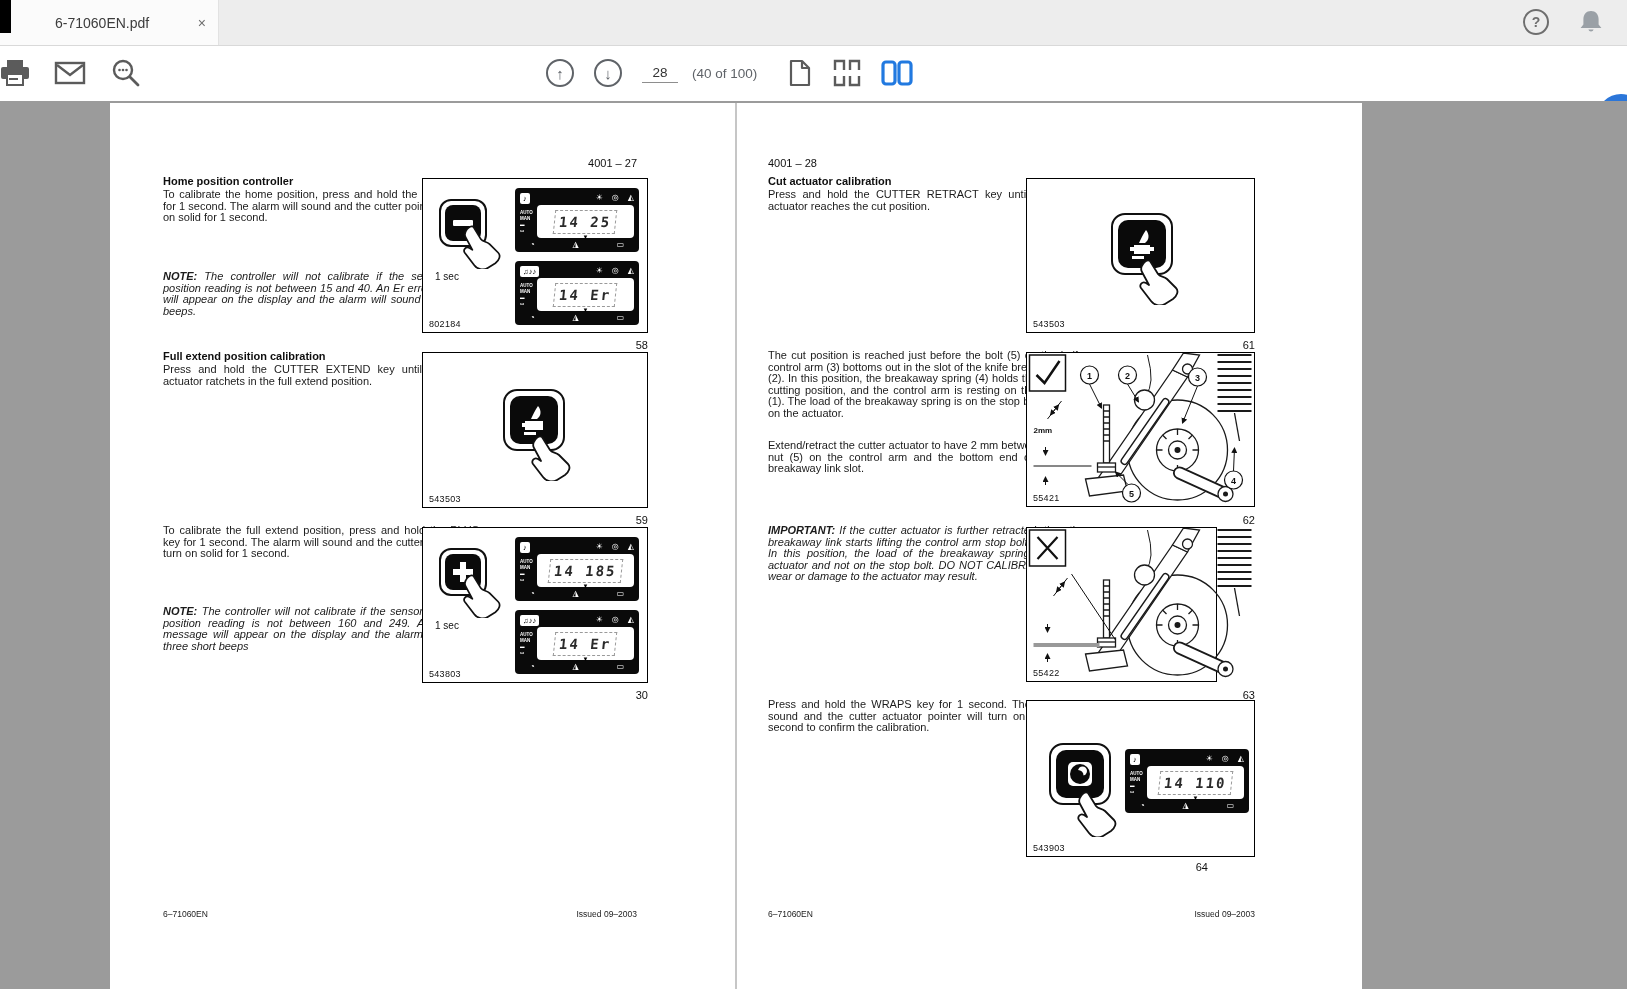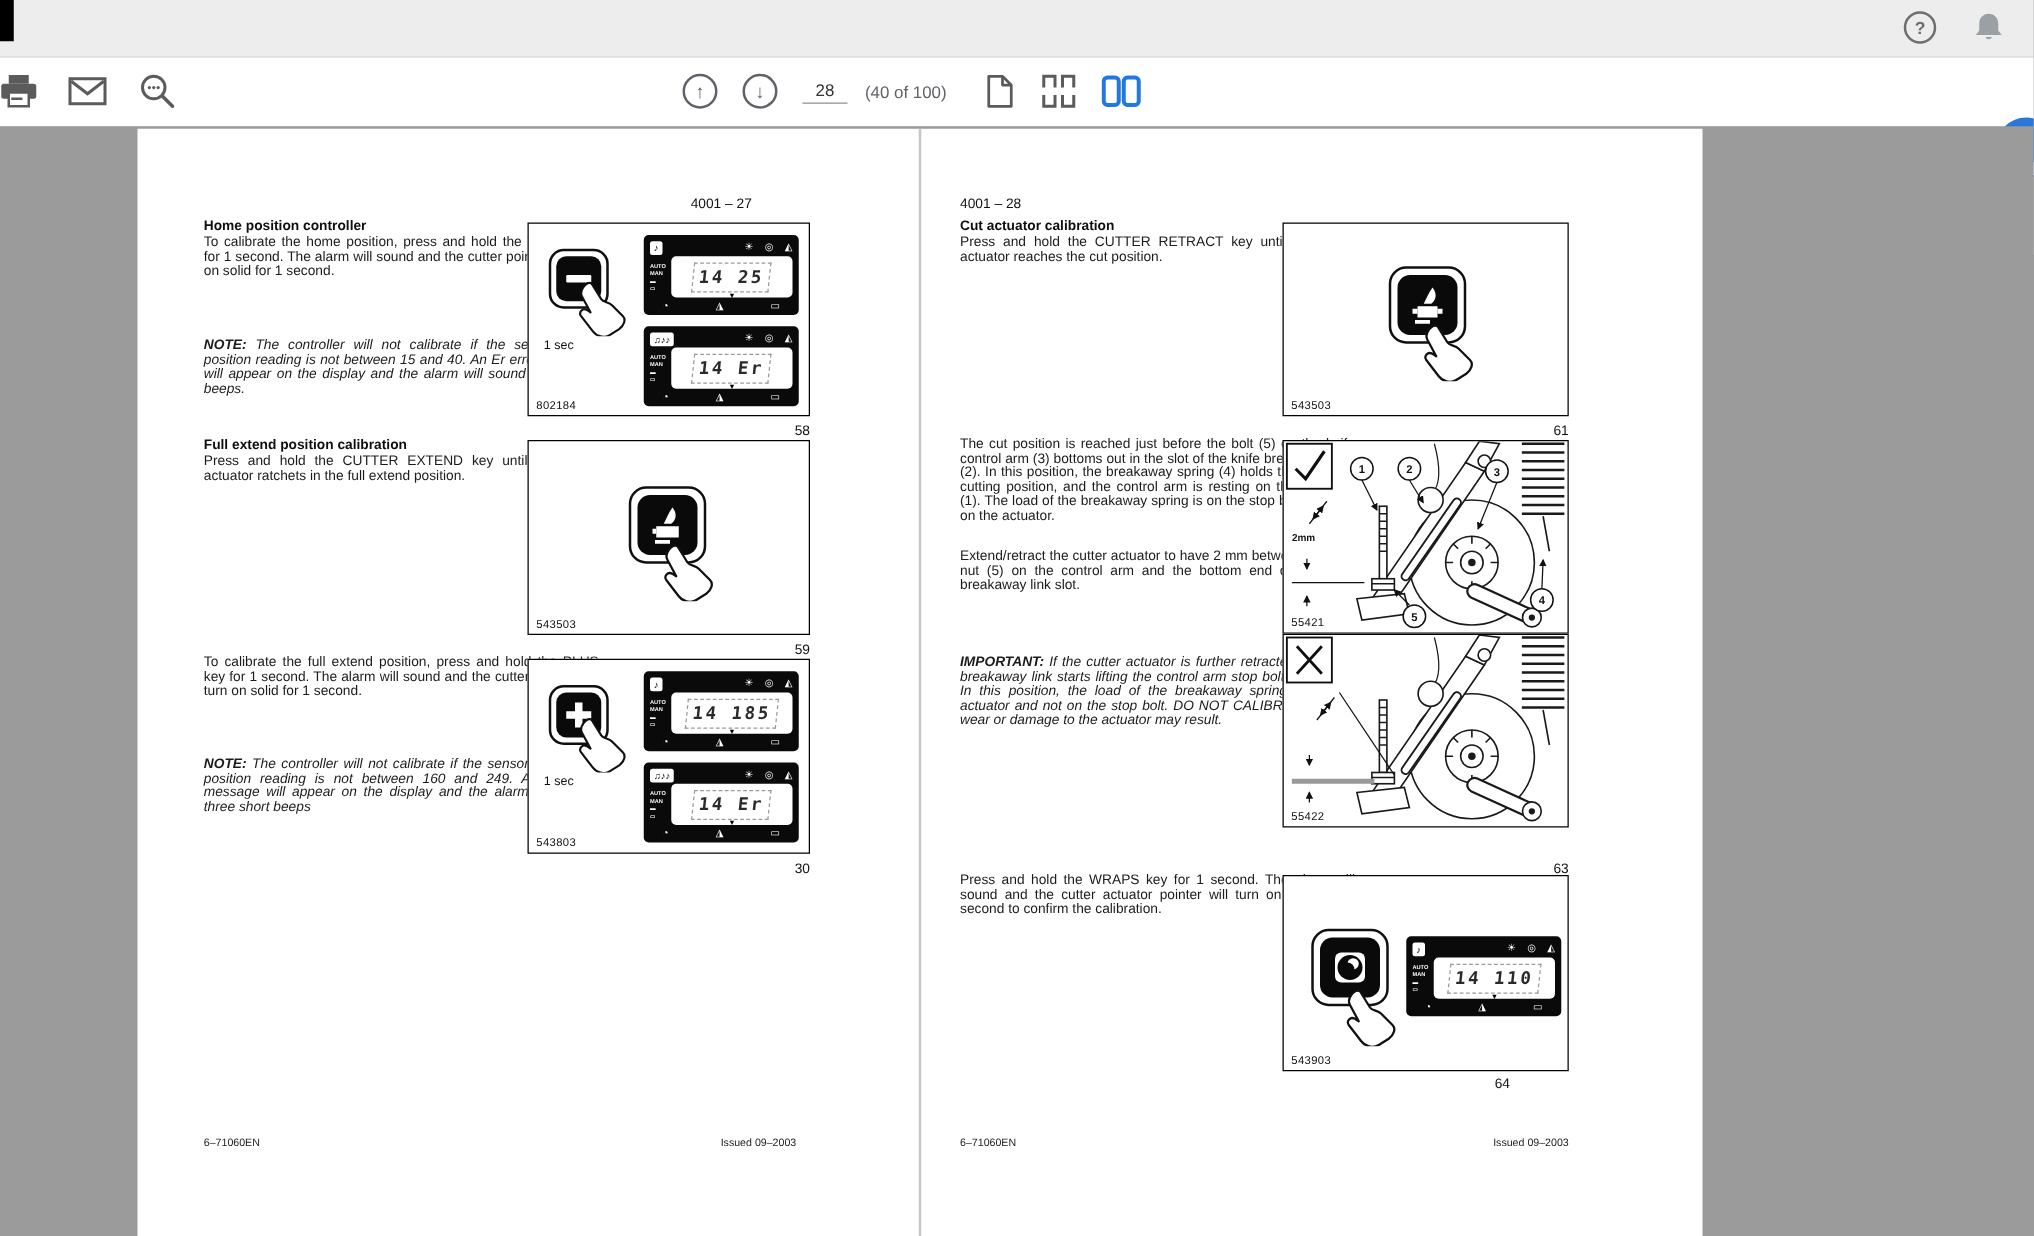--- a/index.html
+++ b/index.html
@@ -67,20 +67,24 @@
   .sm .keyf{width:36px;height:36px;border-radius:8px}
   .lg .keyf{width:48px;height:48px;border-radius:10px}
   .minusbar{width:20px;height:6px;background:#fff;border-radius:1px}
   .hand{position:absolute}
   .press{position:absolute;font-size:10px;color:#111}
 </style>
 </head>
 <body>
 
 <header class="tabbar">
+  <div class="tab">
+    <span class="tab-title">6-71060EN.pdf</span>
+    <span class="tab-close">×</span>
+  </div>
   <div class="corner"></div>
   <div class="help-circle">
     <span>?</span>
   </div>
   <span class="bell">
     <svg width="28" height="28" viewBox="0 0 28 28">
       <path d="M14 3c-4.6 0-7.6 3.4-7.6 8.2v5.2L3.6 20h20.8l-2.8-3.6v-5.2C21.6 6.4 18.6 3 14 3z" fill="#9aa0a6"></path>
       <path d="M11.4 21.5a2.7 2.7 0 0 0 5.2 0z" fill="#9aa0a6"></path>
     </svg>
   </span>
@@ -148,21 +152,21 @@
     <svg width="48" height="48" viewBox="0 0 48 48">
       <circle cx="18" cy="17" r="8" fill="#fff"></circle>
       <path d="M3 46c0-10 7-16 15-16s15 6 15 16z" fill="#fff"></path>
     </svg>
   </div>
 </div>
 
 <div class="viewport">
   <div class="spread">
 
-    <span class="pageref" style="left:407px;top:54px;width:120px;text-align:center">4001 – 27</span>
+    <span class="pageref" style="left:407px;top:54px;width:120px;text-align:right">4001 – 27</span>
 
     <div class="h" style="left:53px;top:72px">Home position controller</div>
     <div class="p" style="left:53px;top:86px">To calibrate the home position, press and hold the MINUS key for 1 second. The alarm will sound and the cutter pointer will turn on solid for 1 second.</div>
     <div class="p note" style="left:53px;top:168px"><b>NOTE:</b><span> The controller will not calibrate if the sensor home position reading is not between 15 and 40. An Er error message will appear on the display and the alarm will sound three short beeps.</span></div>
 
     <div class="fig" style="left:312px;top:75px;width:226px;height:155px">
       <div class="keyo sm" style="left:16px;top:20px;position:absolute">
         <div class="keyf">
           <div class="minusbar"></div>
         </div>
@@ -420,21 +424,21 @@
         <rect x="2" y="2" width="36" height="36" fill="#fff" stroke="#111" stroke-width="1.5"></rect>
         <path d="M9 22 L17 30 L32 8" stroke="#111" stroke-width="2.5" fill="none"></path>
         <text x="6" y="80" font-size="8" font-weight="bold" fill="#111">2mm</text>
       </svg>
       <span class="figcode">55421</span>
     </div>
     <span class="fignum" style="left:1105px;top:411px">62</span>
 
     <div class="p note" style="left:658px;top:422px"><b>IMPORTANT:</b><span> If the cutter actuator is further retracted, then the breakaway link starts lifting the control arm stop bolt off its rest. In this position, the load of the breakaway spring is on the actuator and not on the stop bolt. DO NOT CALIBRATE as fast wear or damage to the actuator may result.</span></div>
 
-    <div class="fig" style="left:916px;top:404px;width:229px;height:155px">
+    <div class="fig" style="left:916px;top:424px;width:191px;height:155px">
       <svg width="227" height="153" viewBox="0 0 226 153">
         <defs>
           <marker id="ah63" markerWidth="6" markerHeight="6" refX="5" refY="3" orient="auto">
             <path d="M0 0 L6 3 L0 6 z" fill="#111"></path>
           </marker>
         </defs>
         <g stroke="#1a1a1a" stroke-width="1.3" fill="none">
           <path d="M190 2h34M190 9h34M190 16h34M190 23h34M190 30h34M190 37h34M190 44h34M190 51h34M190 58h34" stroke-width="2"></path>
           <path d="M120 2q8 30-2 40" stroke-width="1"></path>
           <circle cx="150" cy="97" r="50"></circle>

